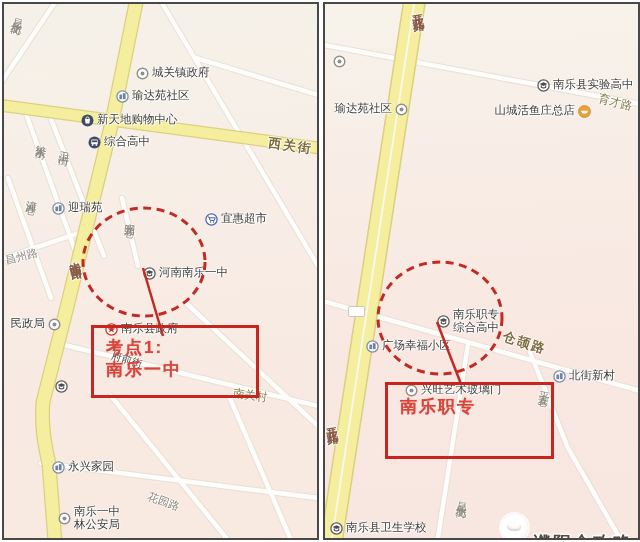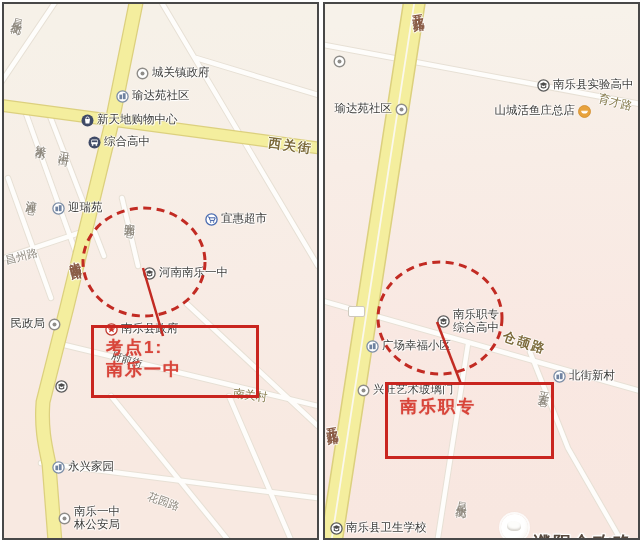--- a/index.html
+++ b/index.html
@@ -281,21 +281,21 @@
         <span class="lbl">广场幸福小区</span>
       </div>
       <div class="poi" style="left: 228px; top: 364px;">
         <span class="ic"><svg width="13" height="13" viewBox="0 0 13 13">
             <circle cx="6.5" cy="6.5" r="5.6" fill="#fff" stroke="#7d8ea6" stroke-width="1.3"></circle>
             <rect x="3.4" y="4.6" width="2.6" height="4.6" fill="#6f82a0"></rect>
             <rect x="6.8" y="3.2" width="2.8" height="6" fill="#6f82a0"></rect>
           </svg></span>
         <span class="lbl">北街新村</span>
       </div>
-      <div class="poi" style="left: 32px; top: 378px;">
+      <div class="poi" style="left: 32px; top: 378px; padding-left: 48px;">
         <span class="ic"><svg width="13" height="13" viewBox="0 0 13 13">
             <circle cx="6.5" cy="6.5" r="5.3" fill="#fff" stroke="#8f8d89" stroke-width="1.4"></circle>
             <circle cx="6.5" cy="6.5" r="2" fill="#8f8d89"></circle>
           </svg></span>
         <span class="lbl">兴旺艺术玻璃门</span>
       </div>
       <div class="poi" style="left: 5px; top: 516px;">
         <span class="ic"><svg width="13" height="13" viewBox="0 0 13 13">
             <circle cx="6.5" cy="6.5" r="5.6" fill="#fff" stroke="#5a5a5a" stroke-width="1.3"></circle>
             <polygon points="6.5,3.2 10.4,5.1 6.5,7 2.6,5.1" fill="#4c4c4c"></polygon>

